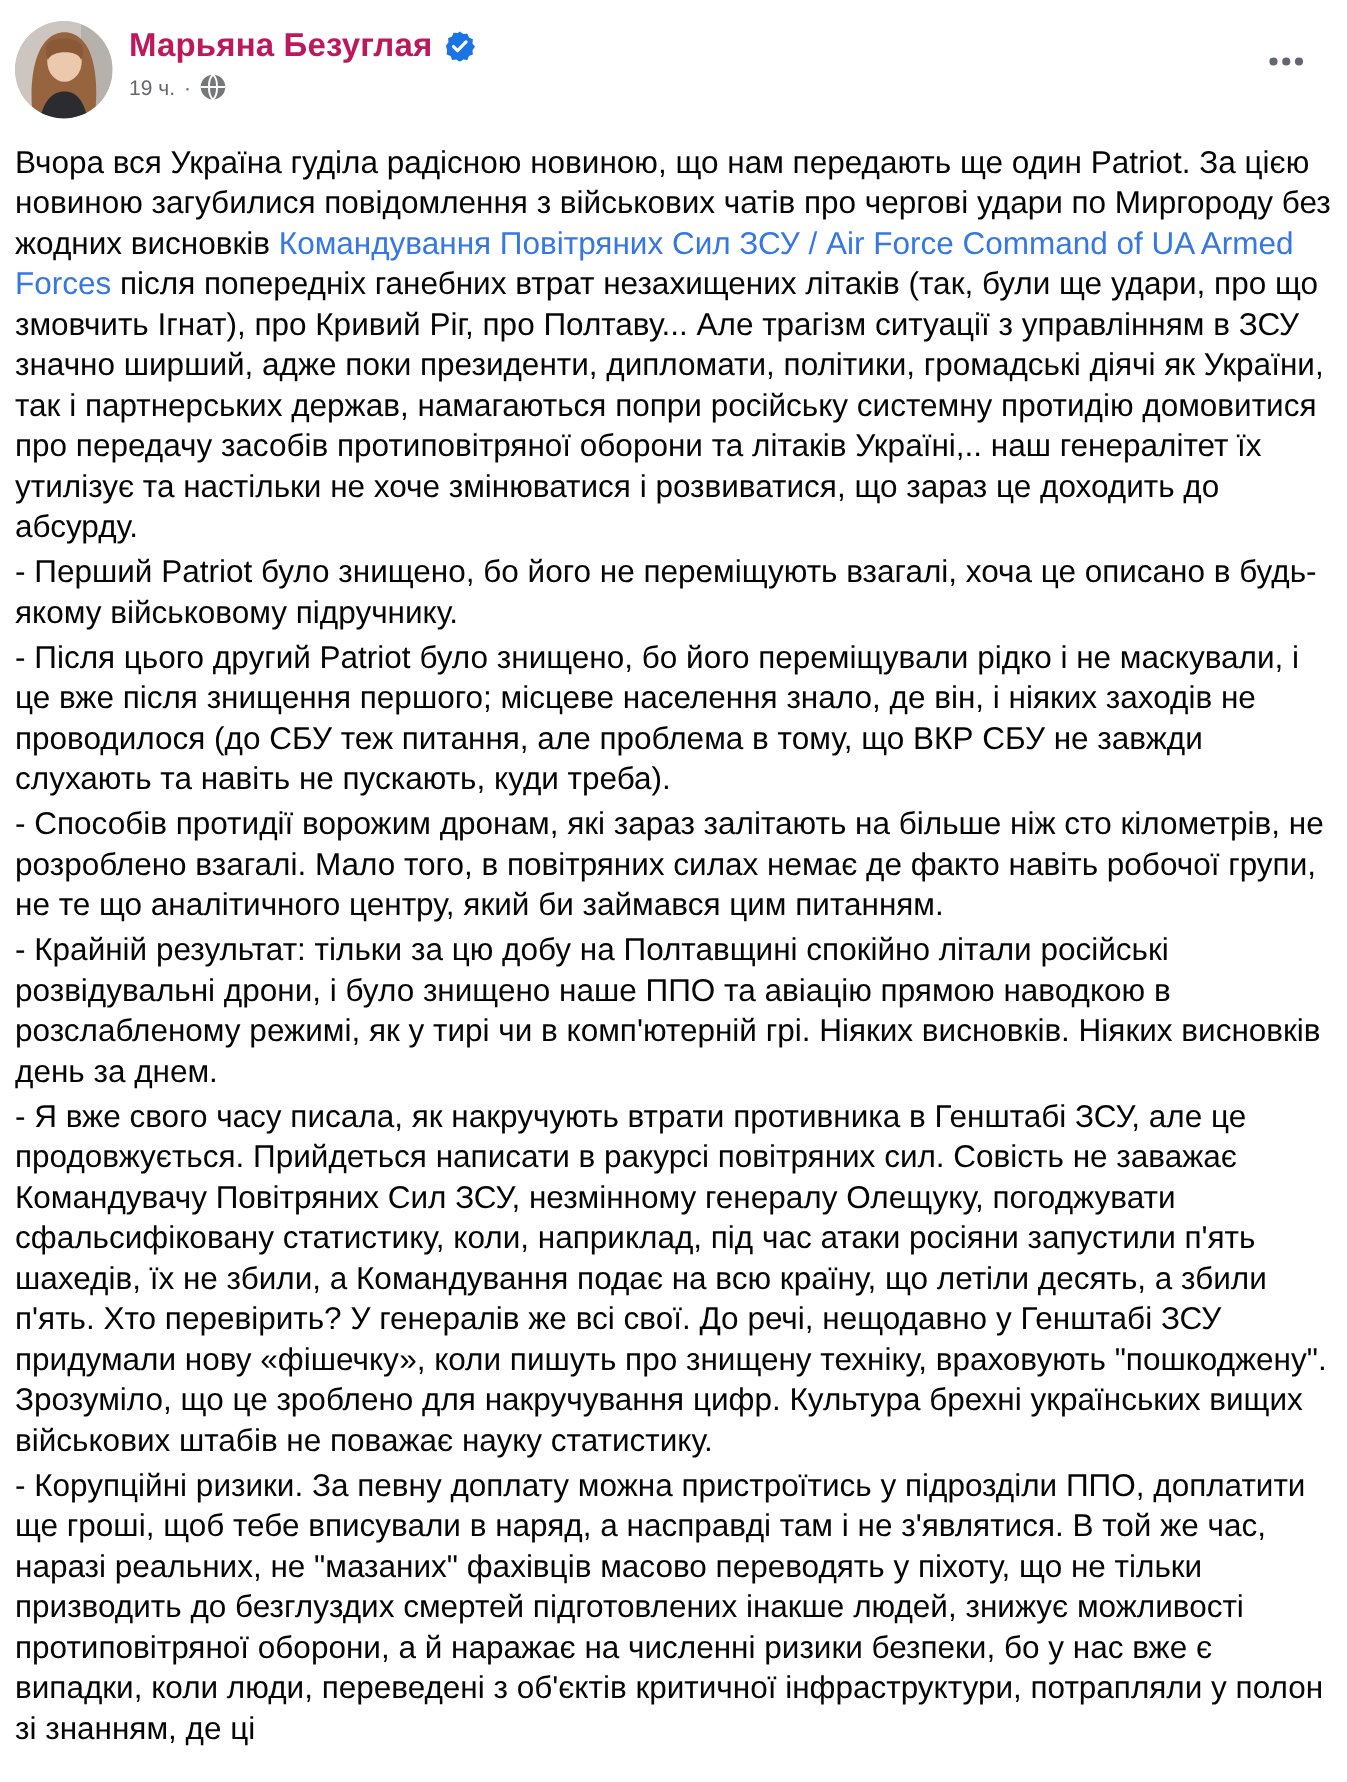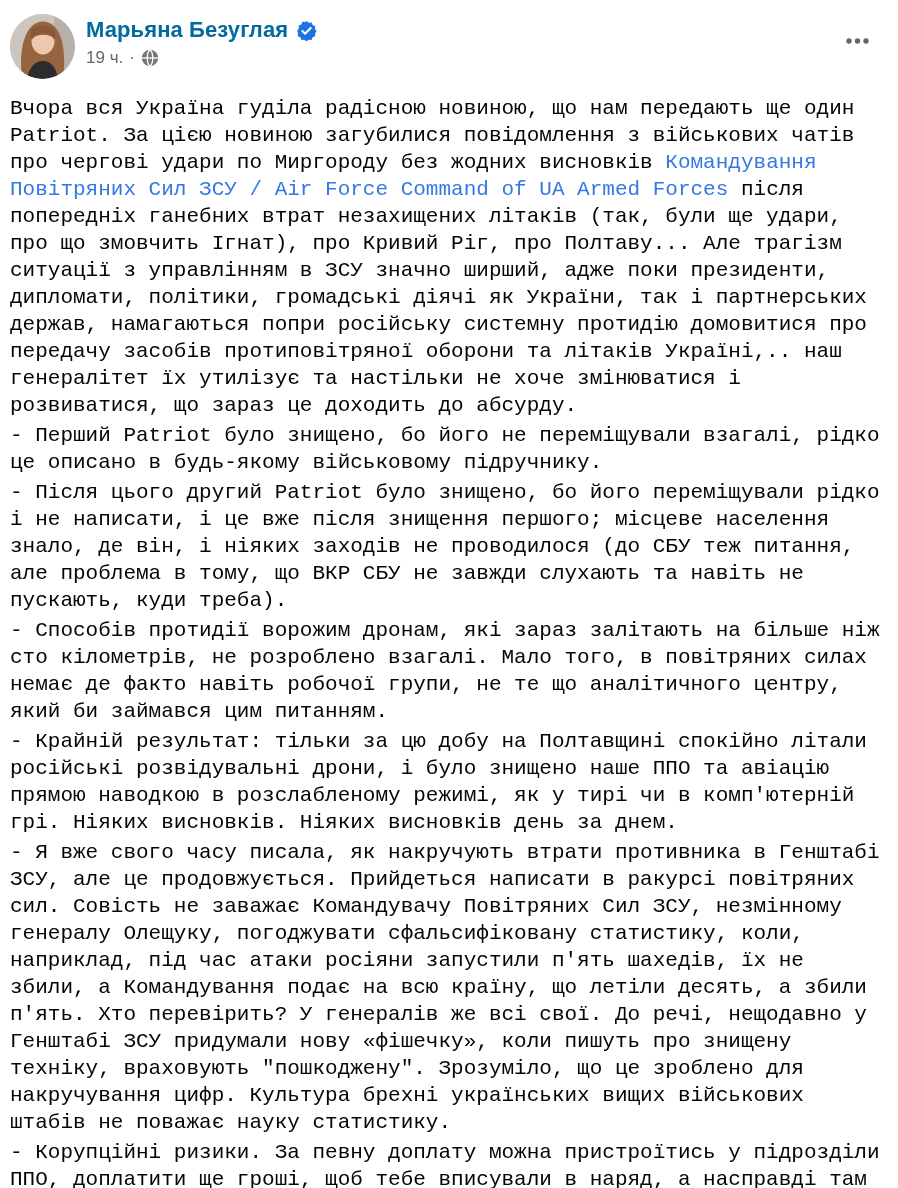--- a/index.html
+++ b/index.html
@@ -14,42 +14,42 @@
   
   .header { display: flex; align-items: flex-start; }
   .avatar {
     width: 65px; height: 65px; border-radius: 50%; overflow: hidden;
     flex: 0 0 auto; cursor: pointer; background: #cdc6c0;
   }
   .avatar svg { display: block; width: 100%; height: 100%; }
   .header-info { margin-left: 11px; padding-top: 3px; }
   .name-row { display: flex; align-items: center; gap: 8px; }
   .author-name {
-    font-size: 22px; font-weight: 700; color: #0369a1; line-height: 26px;
+    font-size: 22px; font-weight: 700; color: #be185d; line-height: 26px;
     cursor: pointer; letter-spacing: 0.1px;
   }
   .badge { display: inline-flex; align-items: center; }
   .meta-row {
     display: flex; align-items: center; gap: 6px;
-    margin-top: 4px; color: #65676B; font-size: 17px; line-height: 22px;
+    margin-top: 4px; color: #65676B; font-size: 14px; line-height: 22px;
   }
   .timestamp { cursor: pointer; }
   .menu-btn {
     position: absolute; top: 24px; right: 22px;
     width: 38px; height: 34px; border-radius: 17px;
     display: flex; align-items: center; justify-content: center; cursor: pointer;
   }
 
   
   .post-body {
     margin-top: 16px;
     font-size: 21px; line-height: 27px; color: #050505;
     word-wrap: break-word;
   }
-  .para { margin-top: 3px; font-family: Liberation Mono, monospace; }
+  .para { margin-top: 3px; }
   .para.first, .para.no-gap { margin-top: 0; }
   .entity-link { color: #3578E5; text-decoration: none; cursor: pointer; }
 </style>
 </head>
 <body>
 
 <div class="post">
 
   <div class="header">
     <div class="avatar">
@@ -96,21 +96,21 @@
   <div class="menu-btn">
     <svg width="23" height="6" viewBox="0 0 23 6" aria-hidden="true">
       <circle cx="3" cy="3" r="2.7" fill="#606770"></circle>
       <circle cx="11.5" cy="3" r="2.7" fill="#606770"></circle>
       <circle cx="20" cy="3" r="2.7" fill="#606770"></circle>
     </svg>
   </div>
 
   <div class="post-body">
     <div class="para first"><span>Вчора вся Україна гуділа радісною новиною, що нам передають ще один Patriot. За цією новиною загубилися повідомлення з військових чатів про чергові удари по Миргороду без жодних висновків </span><a class="entity-link">Командування Повітряних Сил ЗСУ / Air Force Command of UA Armed Forces</a><span> після попередніх ганебних втрат незахищених літаків (так, були ще удари, про що змовчить Ігнат), про Кривий Ріг, про Полтаву... Але трагізм ситуації з управлінням в ЗСУ значно ширший, адже поки президенти, дипломати, політики, громадські діячі як України, так і партнерських держав, намагаються попри російську системну протидію домовитися про передачу засобів протиповітряної оборони та літаків Україні,.. наш генералітет їх утилізує та настільки не хоче змінюватися і розвиватися, що зараз це доходить до абсурду.</span></div>
-    <div class="para">- Перший Patriot було знищено, бо його не переміщували взагалі, рідко це описано в будь-якому військовому підручнику.</div>
-    <div class="para">- Після цього другий Patriot було знищено, бо його переміщували рідко і не написати, і це вже після знищення першого; місцеве населення знало, де він, і ніяких заходів не проводилося (до СБУ теж питання, але проблема в тому, що ВКР СБУ не завжди слухають та навіть не пускають, куди треба).</div>
+    <div class="para">- Перший Patriot було знищено, бо його не переміщують взагалі, хоча це описано в будь-якому військовому підручнику.</div>
+    <div class="para">- Після цього другий Patriot було знищено, бо його переміщували рідко і не маскували, і це вже після знищення першого; місцеве населення знало, де він, і ніяких заходів не проводилося (до СБУ теж питання, але проблема в тому, що ВКР СБУ не завжди слухають та навіть не пускають, куди треба).</div>
     <div class="para">- Способів протидії ворожим дронам, які зараз залітають на більше ніж сто кілометрів, не розроблено взагалі. Мало того, в повітряних силах немає де факто навіть робочої групи, не те що аналітичного центру, який би займався цим питанням.</div>
     <div class="para">- Крайній результат: тільки за цю добу на Полтавщині спокійно літали російські розвідувальні дрони, і було знищено наше ППО та авіацію прямою наводкою в розслабленому режимі, як у тирі чи в комп'ютерній грі. Ніяких висновків. Ніяких висновків день за днем.</div>
     <div class="para">- Я вже свого часу писала, як накручують втрати противника в Генштабі ЗСУ, але це продовжується. Прийдеться написати в ракурсі повітряних сил. Совість не заважає Командувачу Повітряних Сил ЗСУ, незмінному генералу Олещуку, погоджувати сфальсифіковану статистику, коли, наприклад, під час атаки росіяни запустили п'ять шахедів, їх не збили, а Командування подає на всю країну, що летіли десять, а збили п'ять. Хто перевірить? У генералів же всі свої. До речі, нещодавно у Генштабі ЗСУ придумали нову «фішечку», коли пишуть про знищену техніку, враховують "пошкоджену". Зрозуміло, що це зроблено для накручування цифр. Культура брехні українських вищих військових штабів не поважає науку статистику.</div>
     <div class="para">- Корупційні ризики. За певну доплату можна пристроїтись у підрозділи ППО, доплатити ще гроші, щоб тебе вписували в наряд, а насправді там і не з'являтися. В той же час, наразі реальних, не "мазаних" фахівців масово переводять у піхоту, що не тільки призводить до безглуздих смертей підготовлених інакше людей, знижує можливості протиповітряної оборони, а й наражає на численні ризики безпеки, бо у нас вже є випадки, коли люди, переведені з об'єктів критичної інфраструктури, потрапляли у полон зі знанням, де ці</div>
   </div>
 
 </div>
 
 </body></html>

